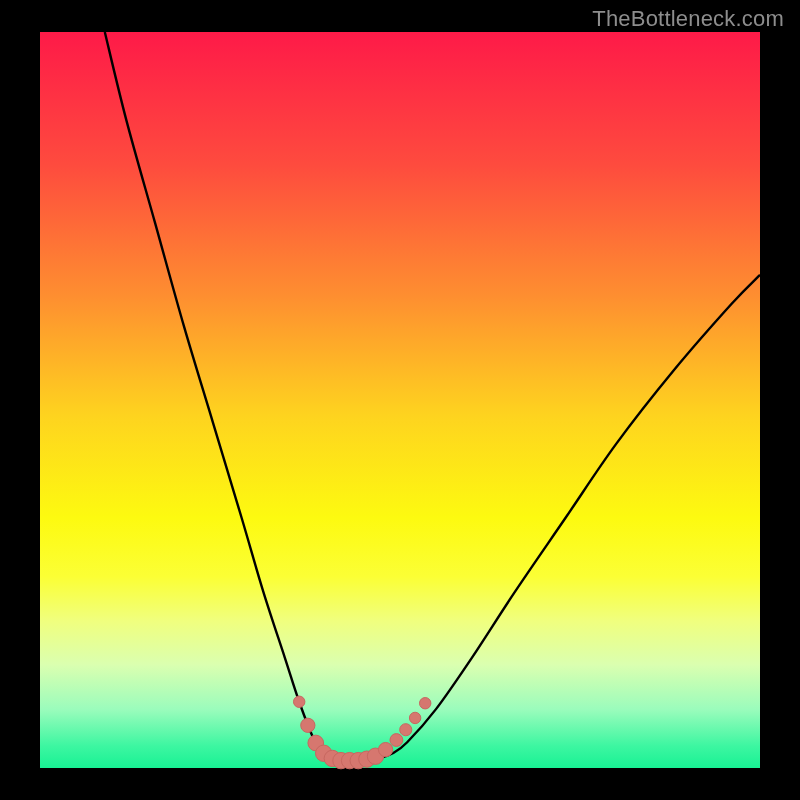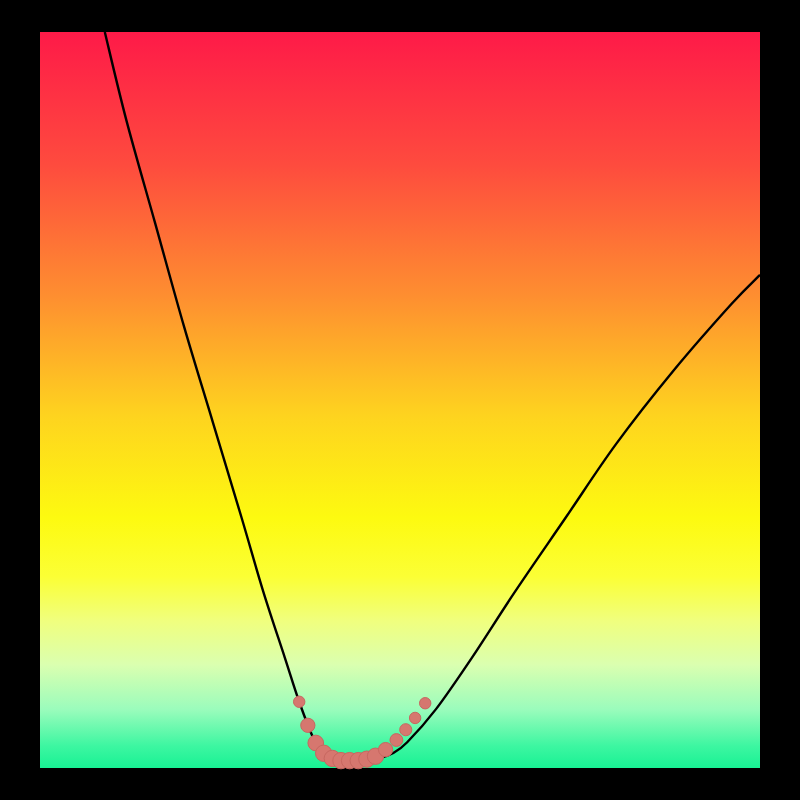--- a/index.html
+++ b/index.html
@@ -43,20 +43,21 @@
     top: 0;
     width: 720px;
     height: 736px;
     overflow: visible;
   }
 </style>
 </head>
 <body>
 
 <div class="frame">
+  <div class="watermark">TheBottleneck.com</div>
 
   <div class="plot" id="plot" style="background: linear-gradient(rgb(254, 26, 72) 0%, rgb(254, 75, 62) 18%, rgb(254, 143, 48) 36%, rgb(254, 211, 31) 52%, rgb(253, 250, 16) 66%, rgb(251, 255, 53) 74%, rgb(240, 255, 126) 80%, rgb(218, 255, 176) 86%, rgb(155, 252, 188) 92%, rgb(61, 246, 161) 97%, rgb(24, 242, 148) 100%);">
     <svg class="curve" id="svg" viewBox="0 0 720 736" preserveAspectRatio="none">
       <path id="curve-path" fill="none" stroke-width="2.4" d="M 64.8 0 C 68.39999999999999 14.720000000000008, 77.99999999999999 56.42666666666672, 86.39999999999999 88.32000000000005 C 94.8 120.21333333333338, 105.6 157.01333333333335, 115.2 191.36 C 124.80000000000001 225.70666666666668, 134.4 261.28000000000003, 144 294.40000000000003 C 153.6 327.52000000000004, 163.2 358.1866666666667, 172.79999999999998 390.08000000000004 C 182.39999999999998 421.97333333333336, 193.20000000000002 457.5466666666667, 201.60000000000002 485.76 C 210.00000000000003 513.9733333333334, 216 536.0533333333333, 223.2 559.36 C 230.39999999999998 582.6666666666667, 238.8 607.2, 244.8 625.6 C 250.8 644, 254.39999999999998 656.2666666666667, 259.2 669.76 C 264 683.2533333333333, 269.40000000000003 697.9733333333332, 273.6 706.56 C 277.8 715.1466666666666, 280.80000000000007 717.8453333333333, 284.40000000000003 721.28 C 288 724.7146666666666, 291 725.9413333333333, 295.2 727.168 C 299.4 728.3946666666667, 304.8 728.3946666666667, 309.6 728.64 C 314.40000000000003 728.8853333333333, 319.2 729.008, 324 728.64 C 328.8 728.2719999999999, 333.59999999999997 727.6586666666667, 338.4 726.432 C 343.2 725.2053333333333, 348 723.9786666666666, 352.8 721.28 C 357.6 718.5813333333333, 360 717.6, 367.2 710.24 C 374.4 702.88, 385.20000000000005 691.2266666666667, 396.00000000000006 677.12 C 406.80000000000007 663.0133333333333, 418.8 645.2266666666667, 432 625.6 C 445.2 605.9733333333334, 459.6 582.6666666666667, 475.20000000000005 559.36 C 490.80000000000007 536.0533333333333, 508.8 510.2933333333333, 525.6 485.76 C 542.4 461.2266666666667, 558 436.6933333333334, 576 412.16 C 594 387.62666666666667, 614.4000000000001 361.8666666666666, 633.6 338.55999999999995 C 652.8 315.2533333333333, 676.8 288.26666666666665, 691.1999999999999 272.32 C 705.5999999999999 256.37333333333333, 715.2 247.78666666666666, 720 242.88" stroke="#000000"></path>
       <g id="markers">
           <circle cx="259.2" cy="669.76" r="5.702400000000002" fill="#d6776f" stroke="#c76760" stroke-width="1"></circle>
           <circle cx="267.84000000000003" cy="693.312" r="7.128000000000001" fill="#d6776f" stroke="#c76760" stroke-width="1"></circle>
           <circle cx="275.76" cy="710.976" r="7.8408000000000015" fill="#d6776f" stroke="#c76760" stroke-width="1"></circle>
           <circle cx="283.67999999999995" cy="721.28" r="8.1972" fill="#d6776f" stroke="#c76760" stroke-width="1"></circle>
           <circle cx="292.32" cy="726.432" r="8.1972" fill="#d6776f" stroke="#c76760" stroke-width="1"></circle>

